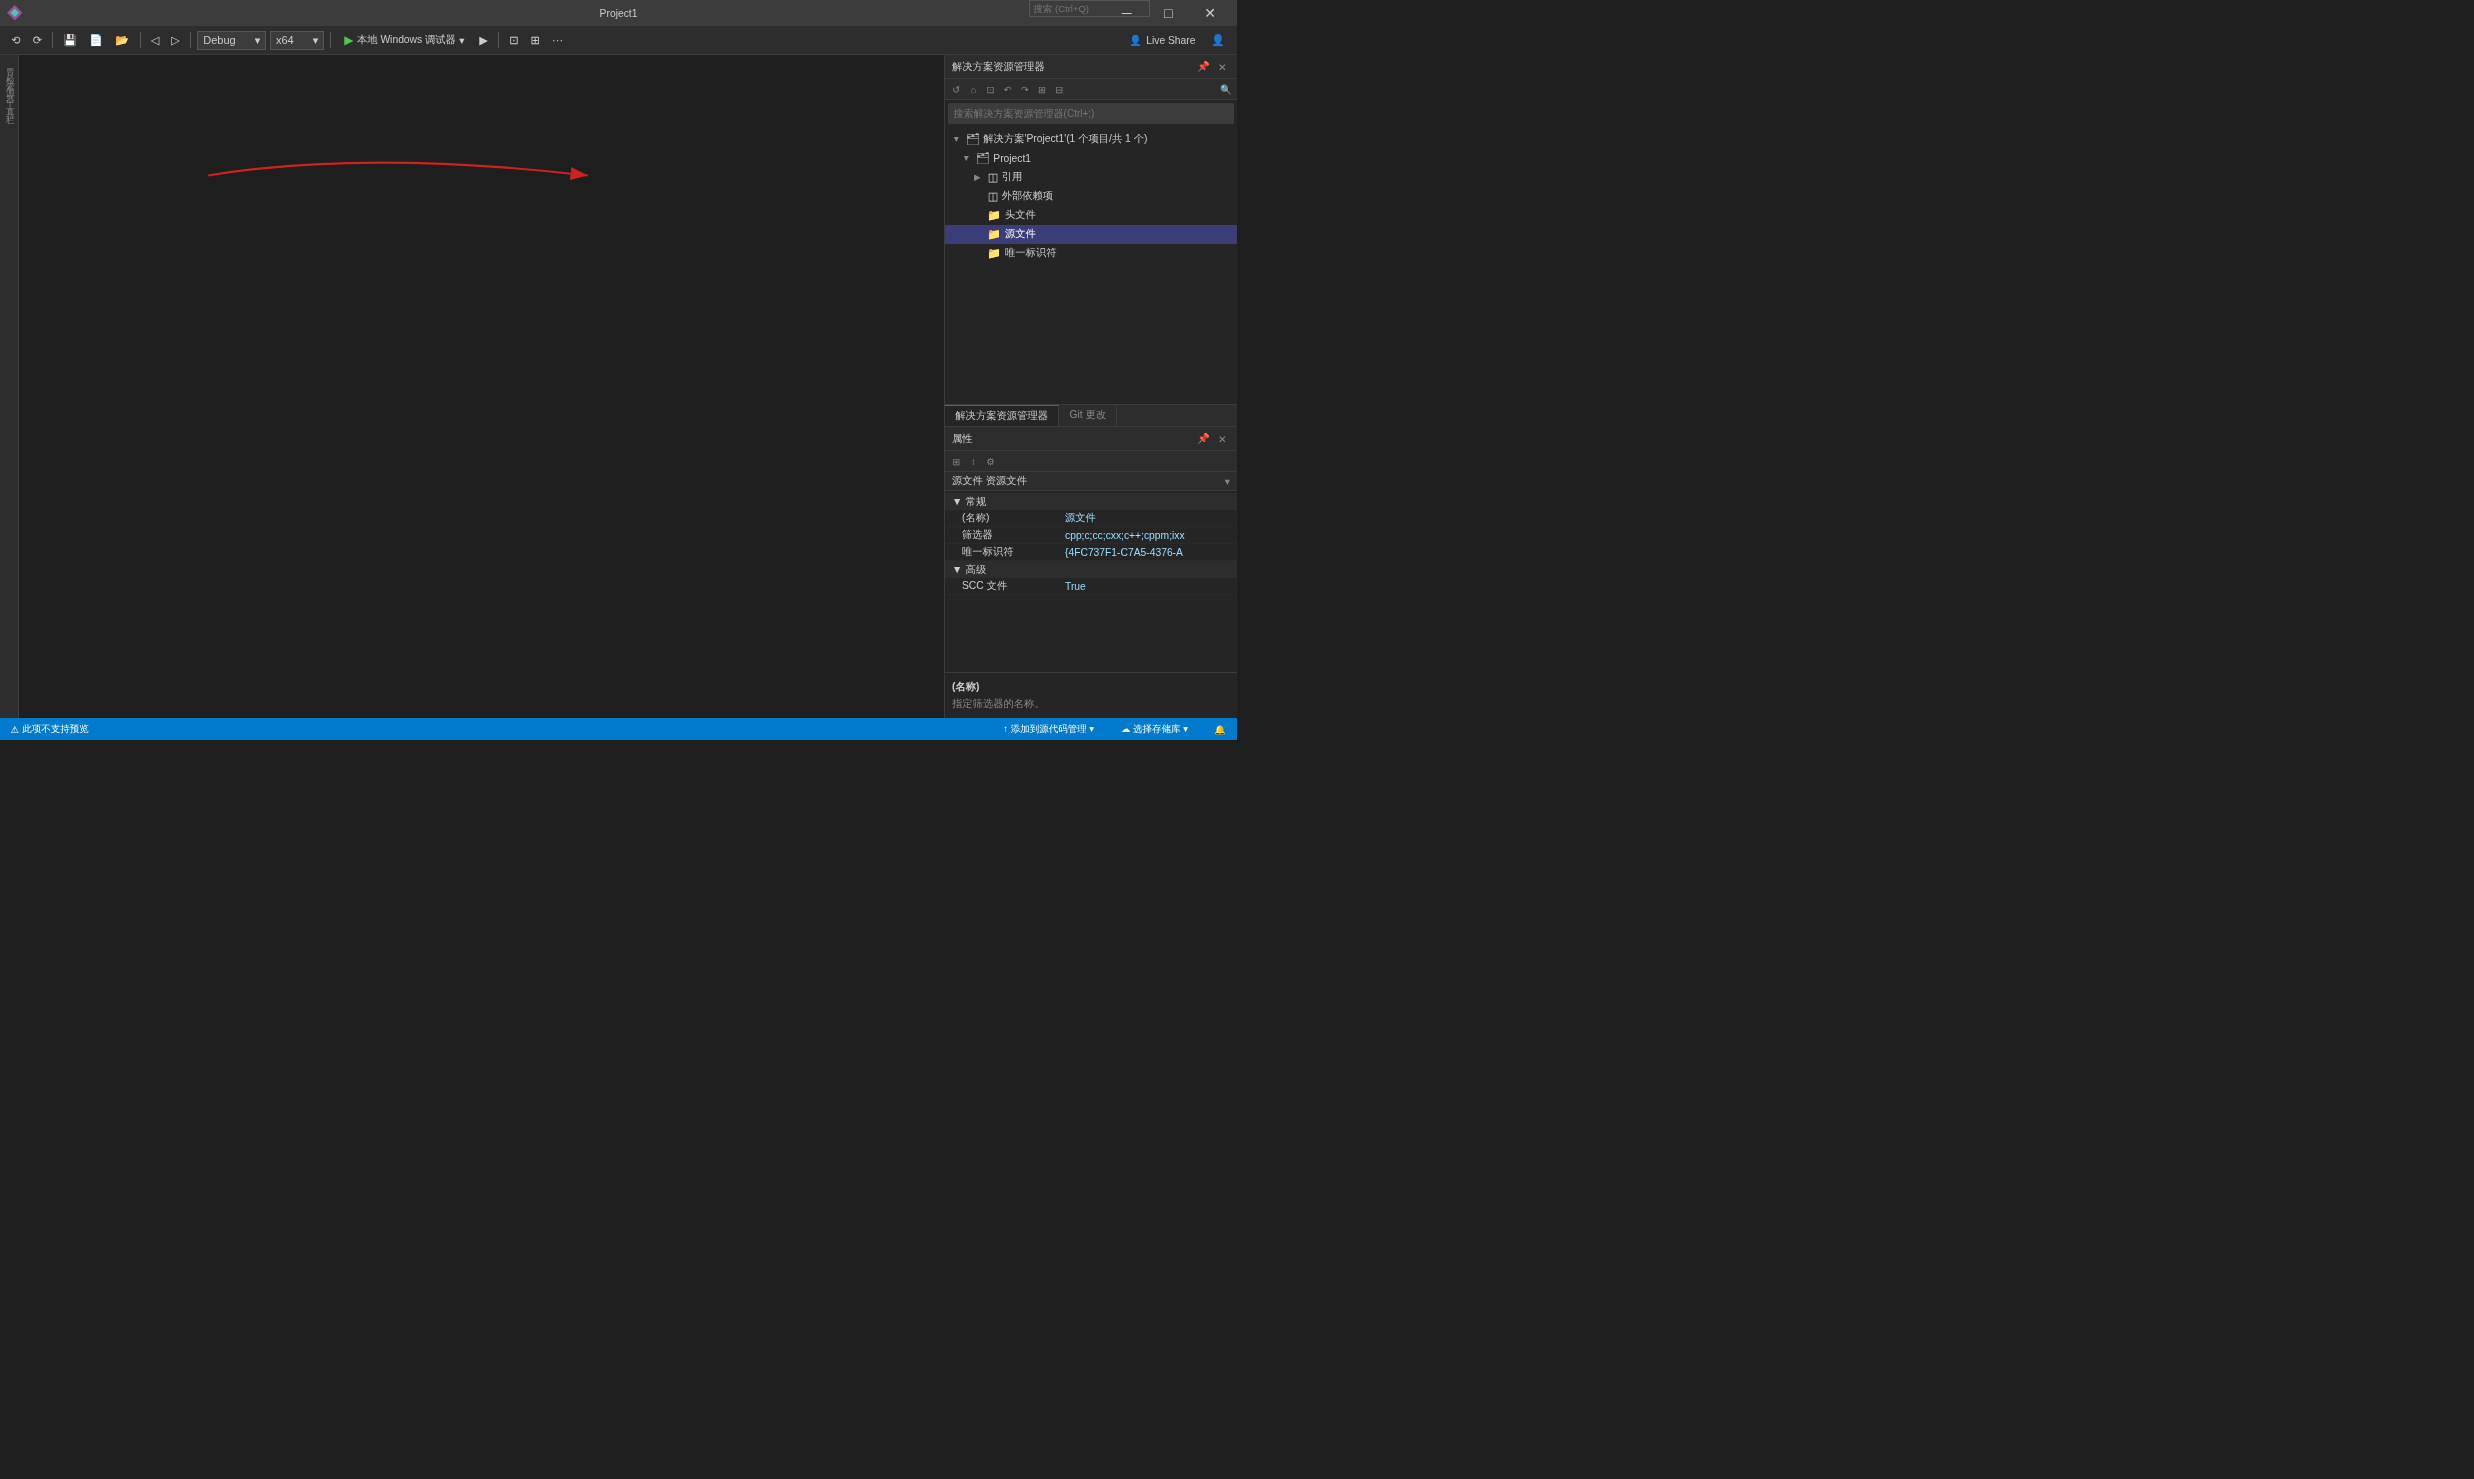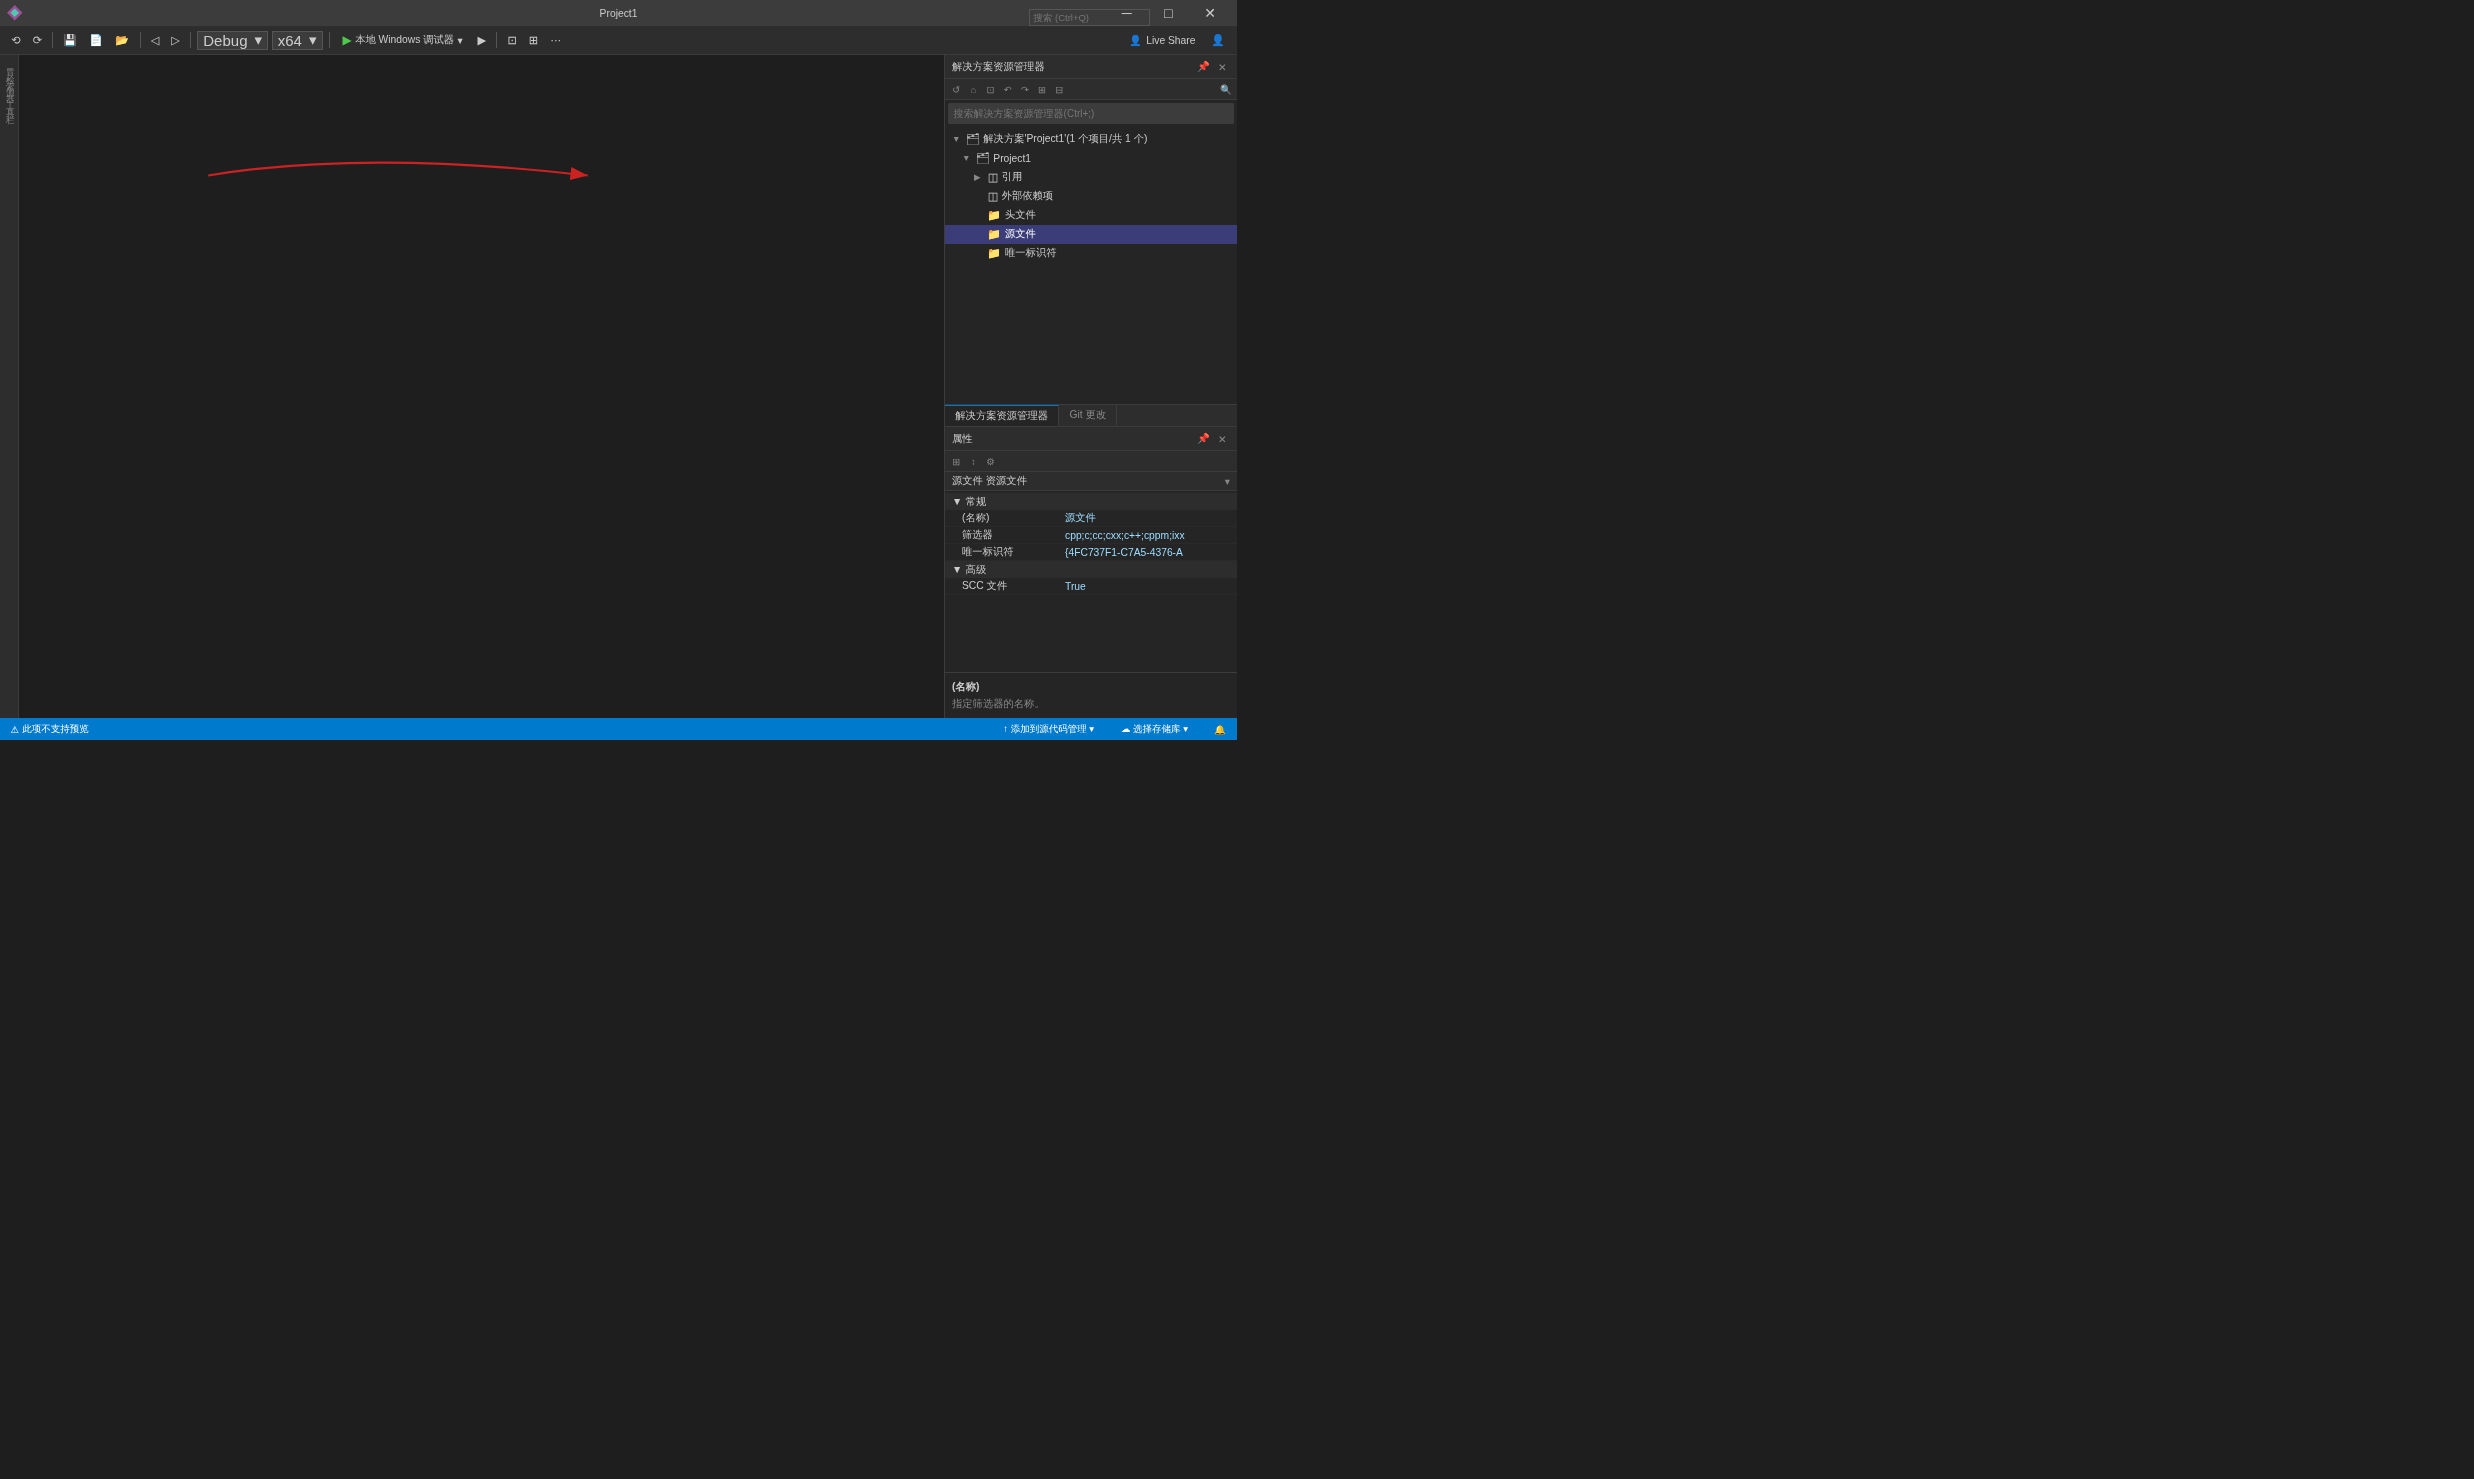--- a/index.html
+++ b/index.html
@@ -85,22 +85,22 @@
     }
     .debug-config {
       display: flex;
       align-items: center;
       background: #3c3c3c;
       border: 0.9px solid #555;
       height: 19px;
       padding: 0 5.2px;
       cursor: pointer;
       color: #cccccc;
-      font-size: 15px;
-      gap: 7px;
+      font-size: 11px;
+      gap: 19px;
     }
     .debug-run-btn {
       display: flex;
       align-items: center;
       gap: 3.4px;
       padding: 1.7px 7px;
       cursor: pointer;
       color: #cccccc;
       font-size: 10.3px;
     }
@@ -397,21 +397,21 @@
 
 <div class="title-bar">
   <div class="title-bar-logo">
     <svg width="15.5" height="15.5" viewBox="0 0 18 18">
       <polygon points="0,9 9,0 18,9 9,18" fill="#9b4f96"></polygon>
       <polygon points="4,9 9,4 14,9 9,14" fill="#4ec9b0"></polygon>
     </svg>
   </div>
   <div style="position:absolute;left:50%;transform:translateX(-50%);font-size:10.3px;color:#cccccc;">Project1</div>
   <div class="title-bar-controls">
-    <div style="width:31px;height:26px;display:flex;align-items:flex-end;justify-content:center;cursor:pointer;color:#cccccc;">
+    <div style="width:31px;height:26px;display:flex;align-items:flex-start;justify-content:center;cursor:pointer;color:#cccccc;">
       <input type="text" style="background: rgb(60, 60, 60); border: 0.9px solid rgb(85, 85, 85); color: rgb(204, 204, 204); width: 121px; height: 17px; padding: 0px 3.4px; font-size: 9.5px;" placeholder="搜索 (Ctrl+Q)">
     </div>
     <div class="title-btn">─</div>
     <div class="title-btn">□</div>
     <div class="title-btn close">✕</div>
   </div>
 </div>
 
 <div class="toolbar">
   <div class="toolbar-btn">⟲</div>

